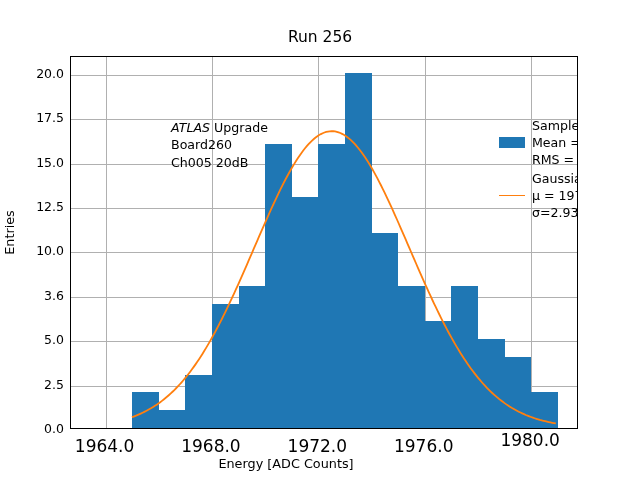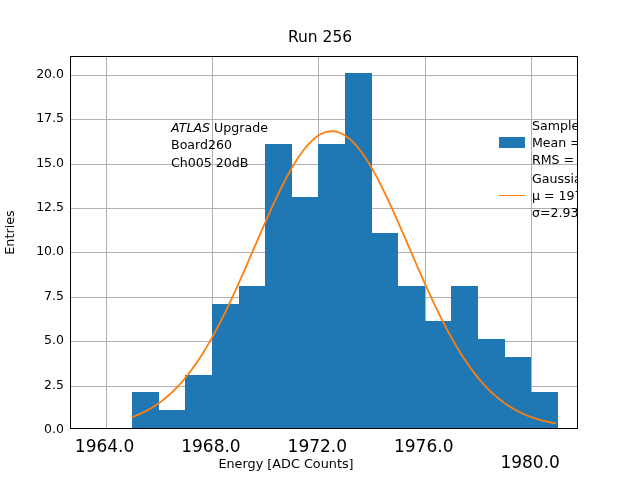--- a/index.html
+++ b/index.html
@@ -169,30 +169,30 @@
         </div>
         <div class="legend-pad">σ=2.93</div>
       </div>
     </div>
   </div>
 
   <div id="yticklabels-layer">
       <div class="ylab" style="top: 421px;">0.0</div>
       <div class="ylab" style="top: 376.6px;">2.5</div>
       <div class="ylab" style="top: 332.19px;">5.0</div>
-      <div class="ylab" style="top: 287.79px;">7.5</div>
+      <div class="ylab" style="top: 287.79px;">3.6</div>
       <div class="ylab" style="top: 243.38px;">10.0</div>
       <div class="ylab" style="top: 198.98px;">12.5</div>
       <div class="ylab" style="top: 154.57px;">15.0</div>
       <div class="ylab" style="top: 110.17px;">17.5</div>
       <div class="ylab" style="top: 65.76px;">20.0</div>
     </div>
   <div id="xticklabels-layer">
       <div class="xlab" style="left: 64.58px; top: 436px;">1964.0</div>
       <div class="xlab" style="left: 170.96px; top: 436px;">1968.0</div>
       <div class="xlab" style="left: 277.35px; top: 436px;">1972.0</div>
       <div class="xlab" style="left: 383.74px; top: 436px;">1976.0</div>
-      <div class="xlab" style="left: 490.13px; top: 452px;">1980.0</div>
+      <div class="xlab" style="left: 490.13px; top: 430px;">1980.0</div>
     </div>
 
   <div id="xaxis-title">Energy [ADC Counts]</div>
   <div id="yaxis-title">Entries</div>
 </div>
 
 </body></html>

